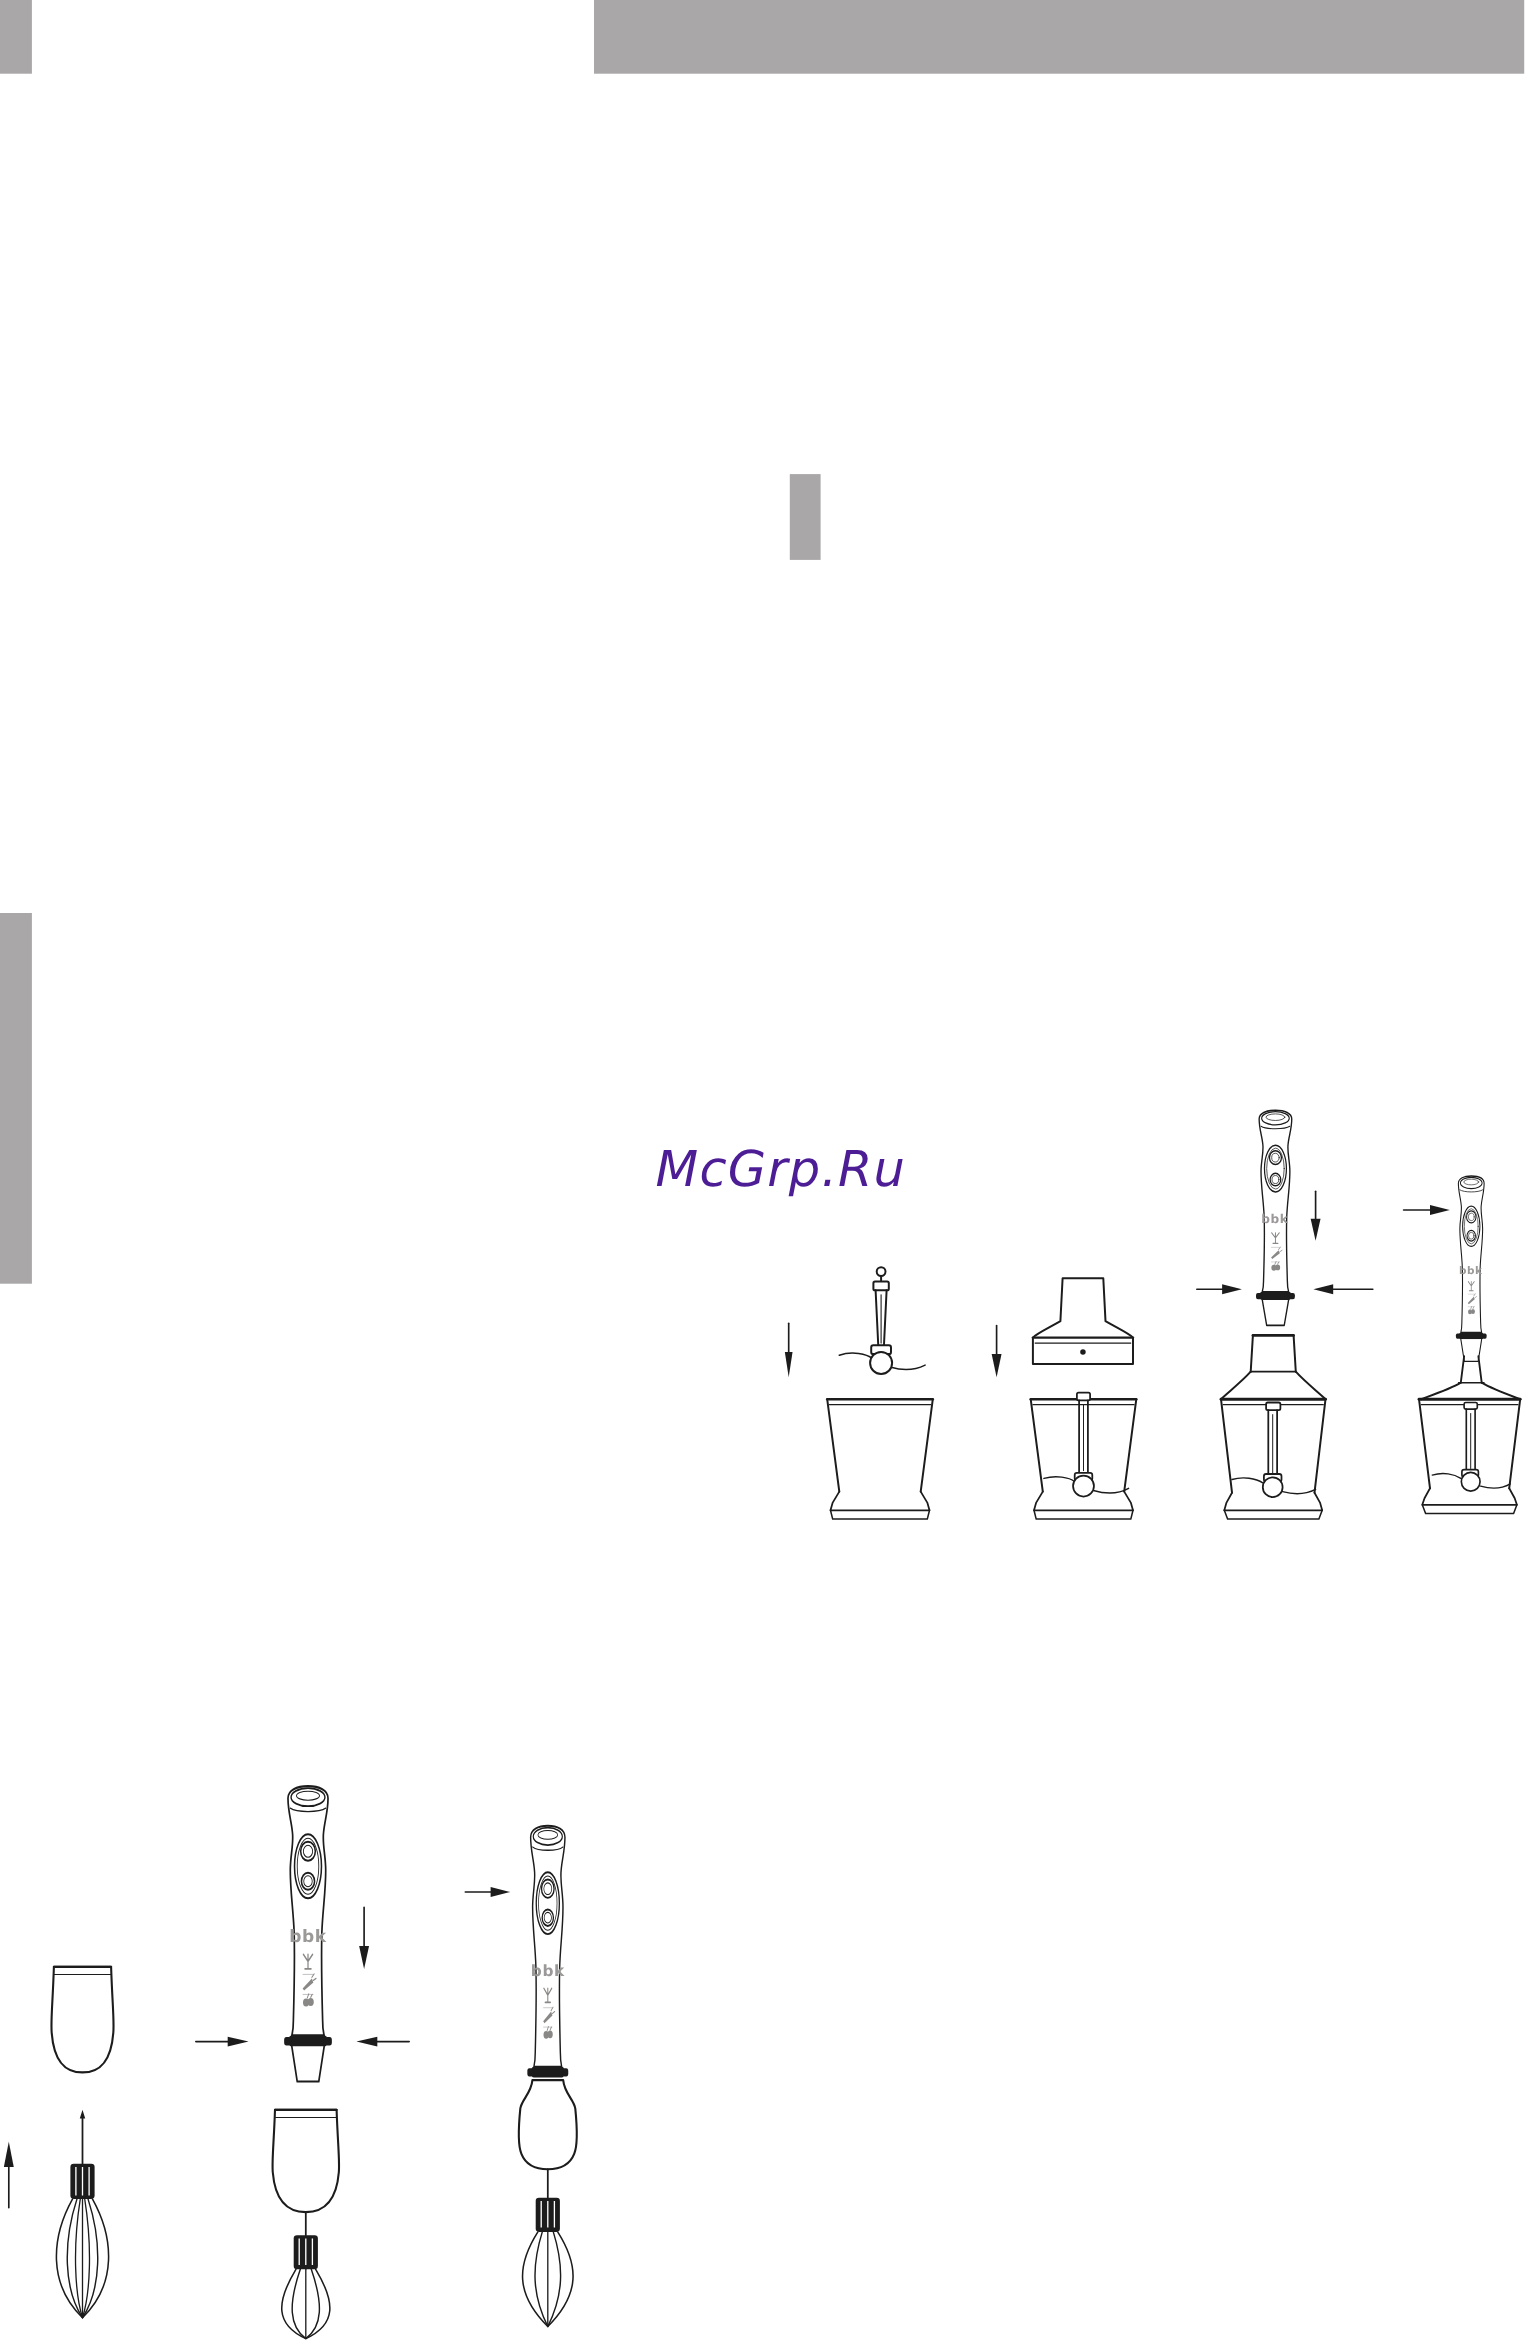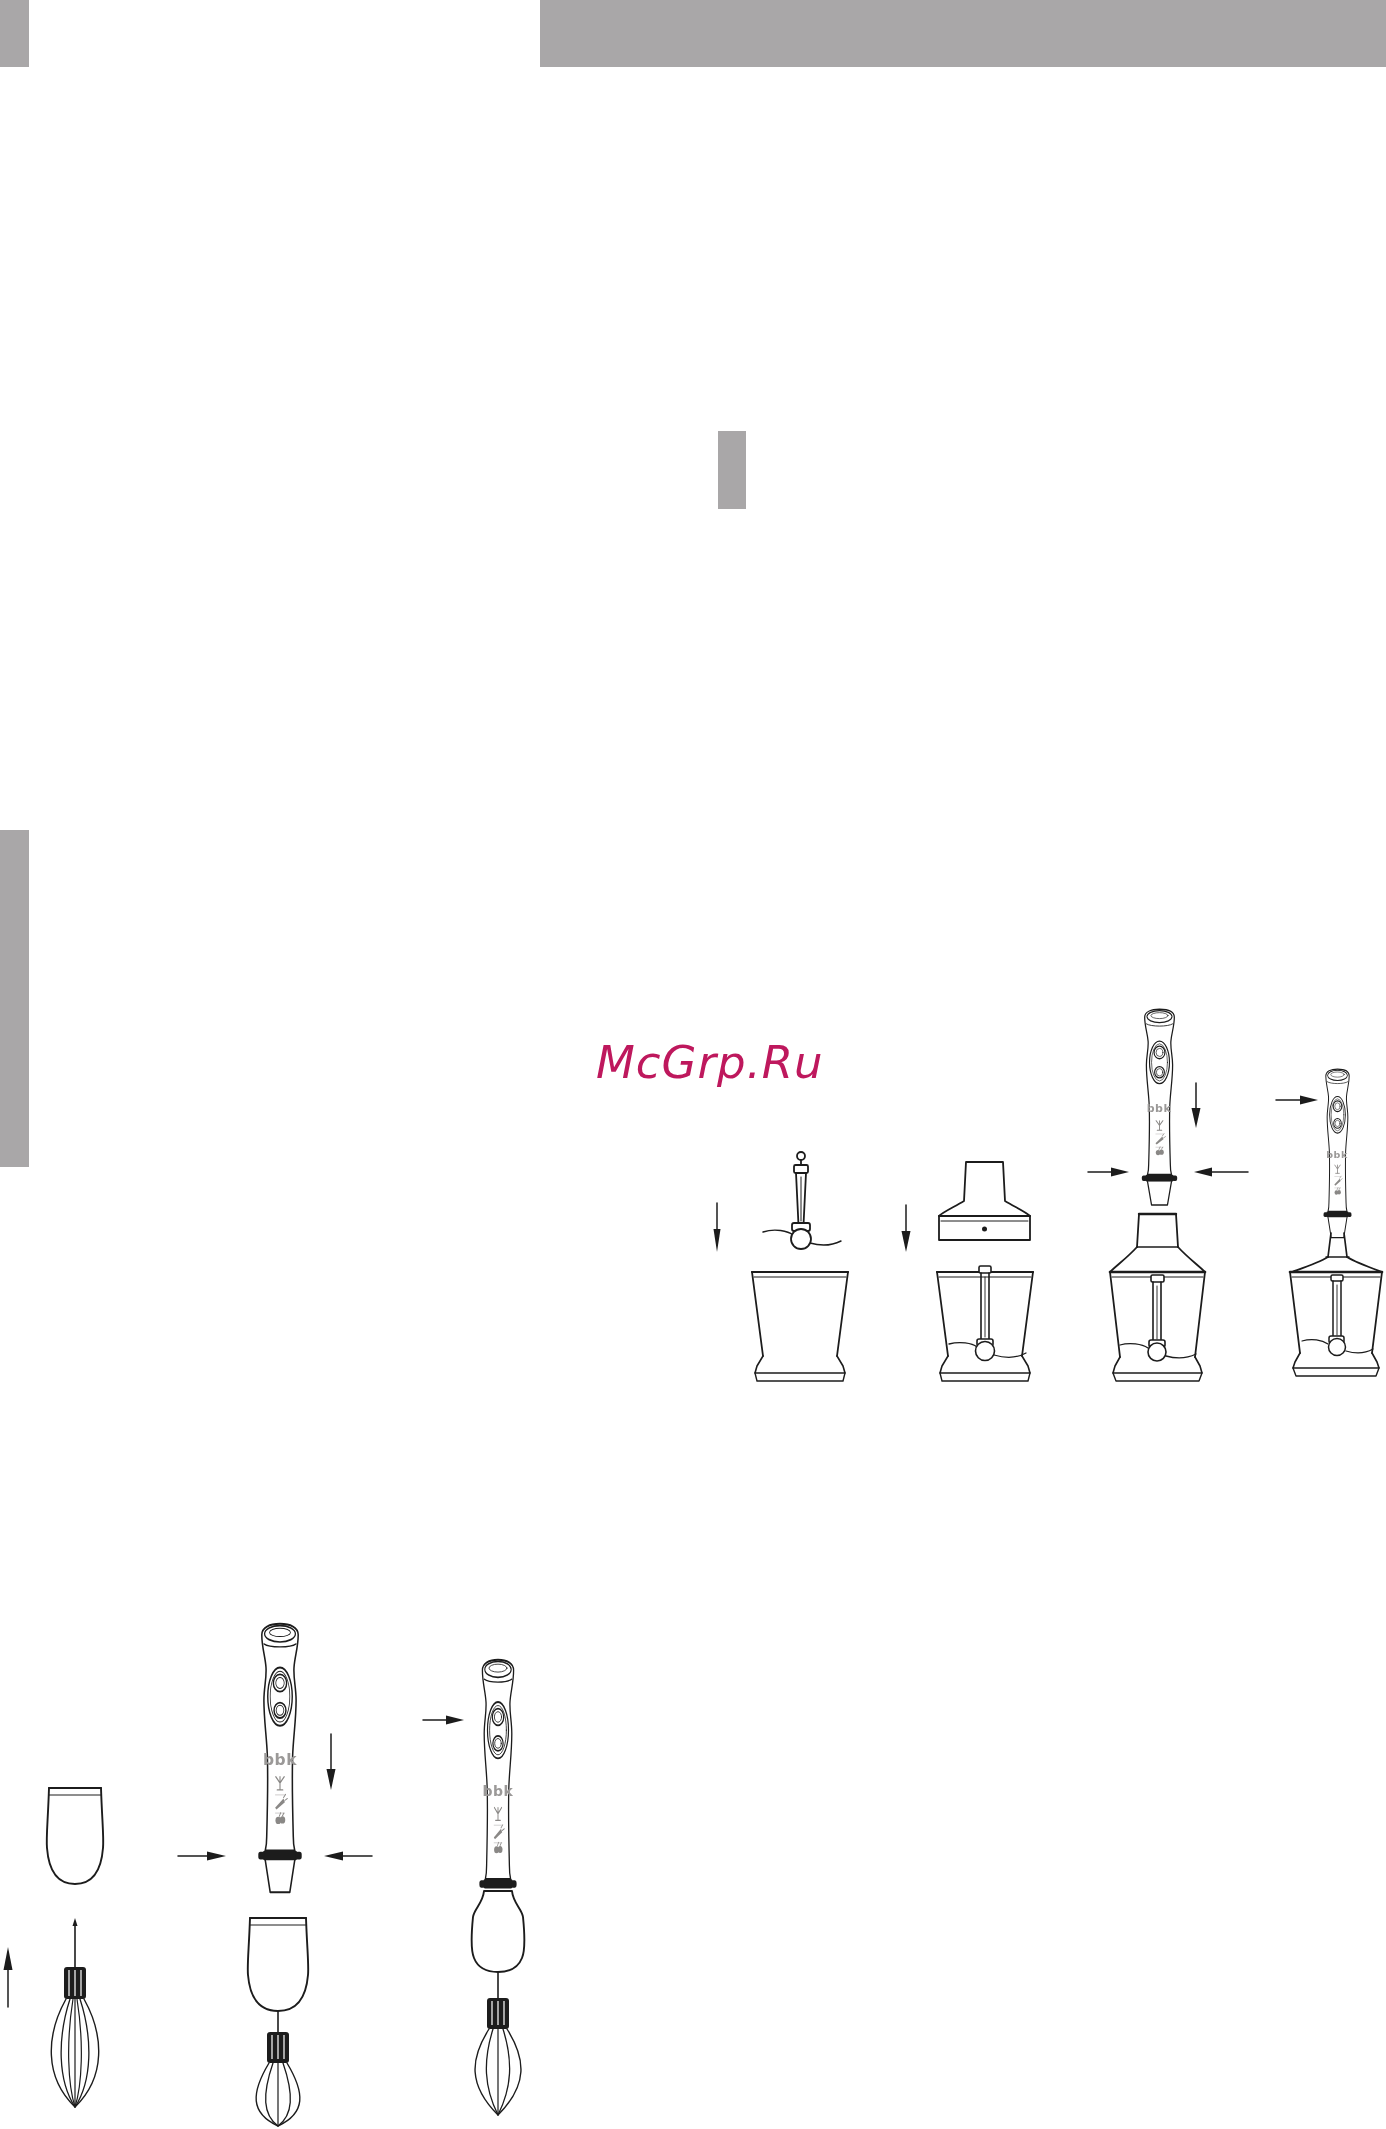--- a/index.html
+++ b/index.html
@@ -4,21 +4,21 @@
 <style>
   html,body{margin:0;padding:0;background:#ffffff;}
   #page{position:relative;width:1386px;height:2129px;background:#ffffff;overflow:hidden;
         font-family:"DejaVu Sans",sans-serif;}
   .graybar{position:absolute;background:#a9a7a8;}
   #bar-top-left{left:0;top:0;width:29px;height:67px;}
   #bar-top-right{left:540px;top:0;width:846px;height:67px;}
   #bar-mid-left{left:0;top:830px;width:29px;height:337px;}
   #bar-section-marker{left:718px;top:431px;width:28px;height:78px;}
   #watermark{position:absolute;left:596px;top:1040px;font-size:45px;line-height:1.0;
-             font-style:italic;color:#be185d;letter-spacing:1px;white-space:nowrap;
+             font-style:italic;color:#4c1d95;letter-spacing:1px;white-space:nowrap;
              font-family:"DejaVu Sans",sans-serif;cursor:pointer;}
   svg{position:absolute;display:block;}
   #defs-holder{left:0;top:0;width:0;height:0;}
   #fig-chopper{left:700px;top:995px;}
   #fig-whisk{left:0;top:1615px;}
   .ln{stroke:#1c1c1c;fill:none;stroke-linecap:round;stroke-linejoin:round;}
   .fillw{fill:#ffffff;}
   .dark{fill:#1c1c1c;stroke:none;}
   .brandtext{fill:#9b9998;font-family:"DejaVu Sans",sans-serif;font-weight:bold;
              letter-spacing:0.5px;text-anchor:middle;}

